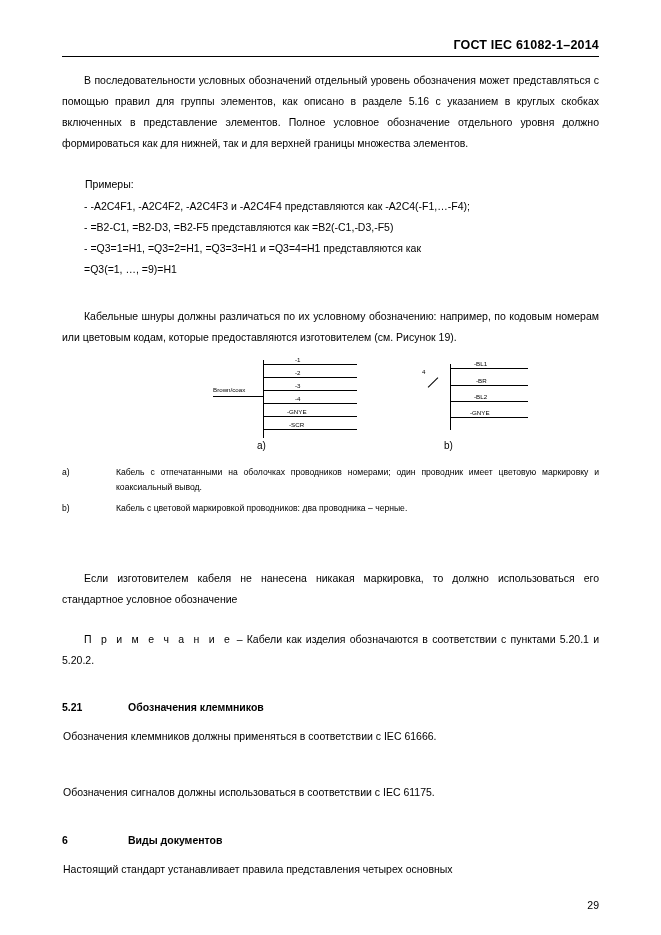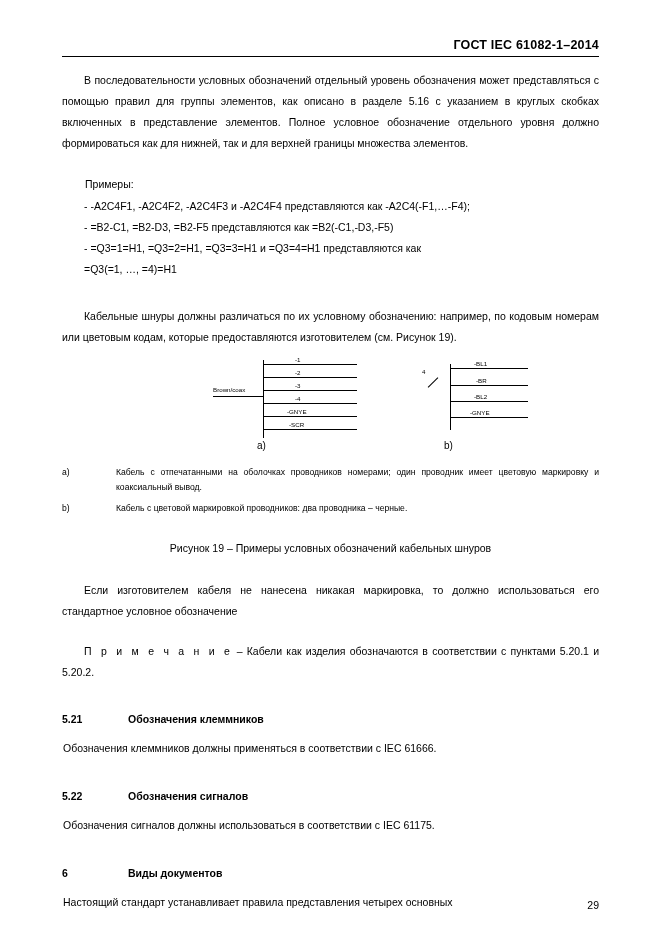--- a/index.html
+++ b/index.html
@@ -172,21 +172,21 @@
 
   <p class="body indent">В последовательности условных обозначений отдельный уровень обозначения может представляться с помощью правил для группы элементов, как описано в разделе 5.16 с указанием в круглых скобках включенных в представление элементов. Полное условное обозначение отдельного уровня должно формироваться как для нижней, так и для верхней границы множества элементов.</p>
 
   <div class="gap-m"></div>
 
   <p class="noind" style="padding-left:22px">Примеры:</p>
 
   <p class="list-line">- -A2C4F1, -A2C4F2, -A2C4F3 и -A2C4F4 представляются как  -A2C4(-F1,…-F4);</p>
   <p class="list-line">- =B2-C1, =B2-D3, =B2-F5 представляются как  =B2(-C1,-D3,-F5)</p>
   <p class="list-line">- =Q3=1=H1, =Q3=2=H1, =Q3=3=H1 и =Q3=4=H1 представляются как</p>
-  <p class="list-line">=Q3(=1, …, =4)=H1</p>
+  <p class="list-line">=Q3(=1, …, =9)=H1</p>
 
   <div class="gap-l"></div>
 
 
   <p class="body indent">Кабельные шнуры должны различаться по их условному обозначению: например, по кодовым номерам или цветовым кодам, которые предоставляются изготовителем (см. Рисунок 19).</p>
 
   <div class="figure">
 
     <div class="fig-a">
 
@@ -235,21 +235,20 @@
     <div class="caption-text">Кабель с отпечатанными на оболочках проводников номерами; один проводник имеет цветовую маркировку и коаксиальный вывод.</div>
   </div>
   <div style="height:6px"></div>
   <div class="caption-row">
     <div class="caption-label">b)</div>
     <div class="caption-text">Кабель с цветовой маркировкой проводников: два проводника – черные.</div>
   </div>
 
   <div class="gap-l"></div>
 
-  <p class="fig-title">Рисунок 19 – Примеры условных обозначений кабельных шнуров</p>
 
   <div class="gap-l"></div>
 
   <p class="body indent">Если  изготовителем  кабеля  не  нанесена  никакая  маркировка,  то  должно использоваться его стандартное условное обозначение</p>
 
   <div class="gap-m"></div>
 
   <p class="note">
     <span style="display:inline-block;width:22px"></span><span class="spaced">П р и м е ч а н и е</span><span> – Кабели как изделия обозначаются в соответствии с пунктами 5.20.1 и 5.20.2.</span>
   </p>
@@ -257,23 +256,20 @@
   <div class="gap-l"></div>
 
   <p class="bold-head">
     <span class="num">5.21</span><span>Обозначения клеммников</span>
   </p>
   <div style="height:7px"></div>
   <p class="noind">Обозначения клеммников должны применяться в соответствии с IEC 61666.</p>
 
   <div class="gap-l"></div>
 
-  <p class="bold-head">
-    <span class="num">5.22</span><span>Обозначения сигналов</span>
-  </p>
   <div style="height:7px"></div>
   <p class="noind">Обозначения сигналов должны использоваться в соответствии с IEC 61175.</p>
 
   <div class="gap-l"></div>
 
   <p class="bold-head">
     <span class="num">6</span><span>Виды документов</span>
   </p>
   <div style="height:7px"></div>
   <p class="noind">Настоящий стандарт устанавливает правила представления четырех основных</p>

